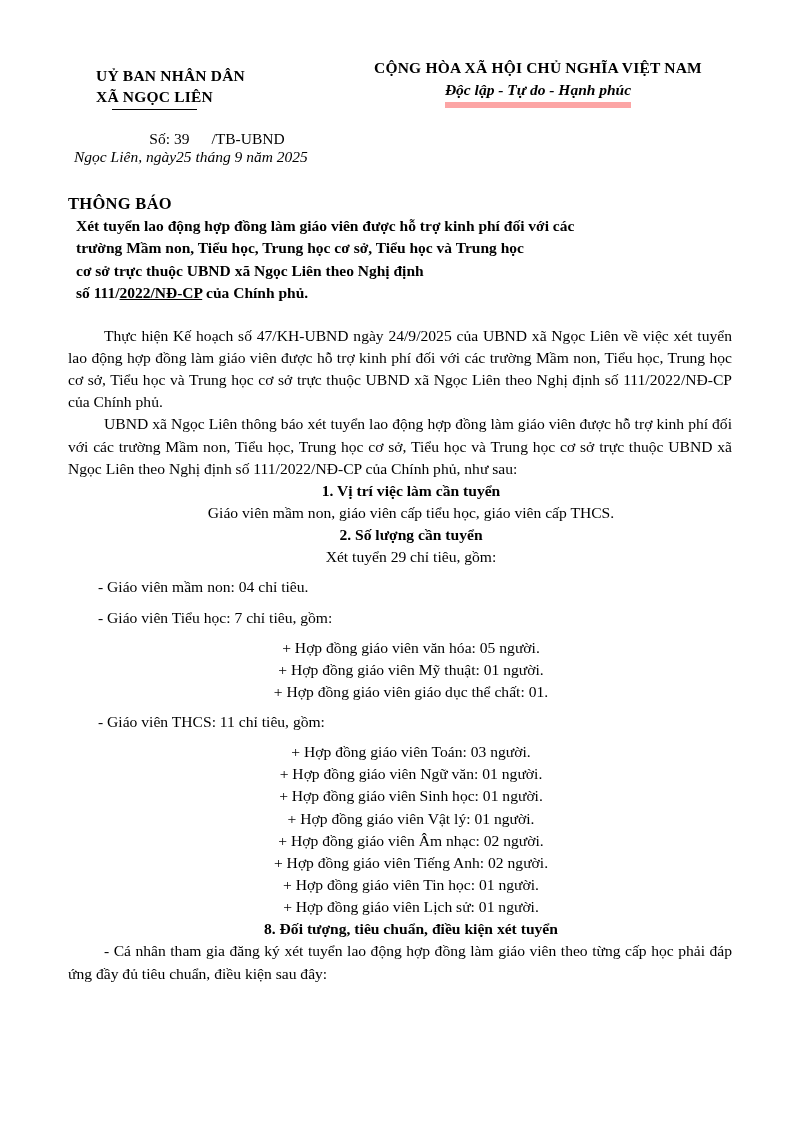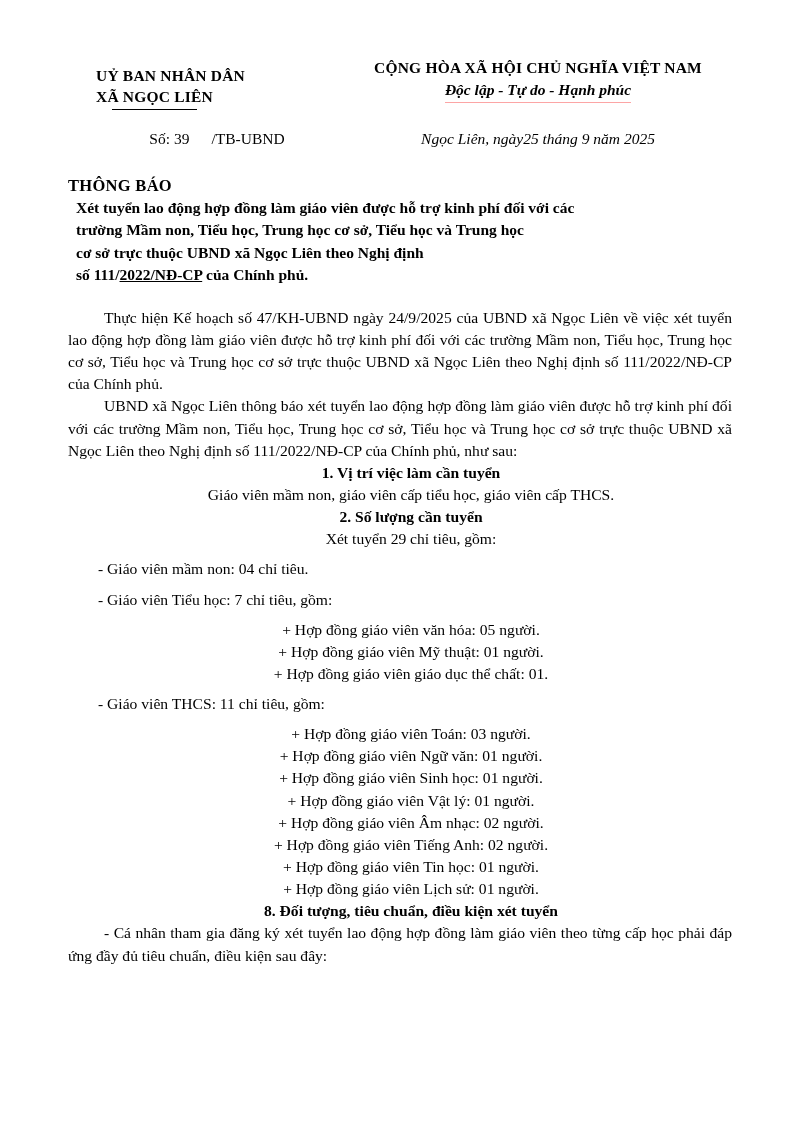--- a/index.html
+++ b/index.html
@@ -70,27 +70,27 @@
     letter-spacing: 0.2px;
     line-height: 1.35;
   }
   .nation-line2 {
     font-size: 15.5px;
     font-weight: bold;
     font-style: italic;
     line-height: 1.4;
     display: inline-block;
     position: relative;
-    border-bottom: 1px solid #fca5a5;
+    border-bottom: 6px solid #fca5a5;
     padding-bottom: 1px;
   }
 
   .subheader {
     display: flex;
-    flex-direction: row;
+    flex-direction: column;
     align-items: flex-start;
     margin-top: 22px;
   }
   .doc-number {
     width: 270px;
     text-align: center;
     padding-left: 28px;
     box-sizing: border-box;
     font-size: 15.5px;
   }

